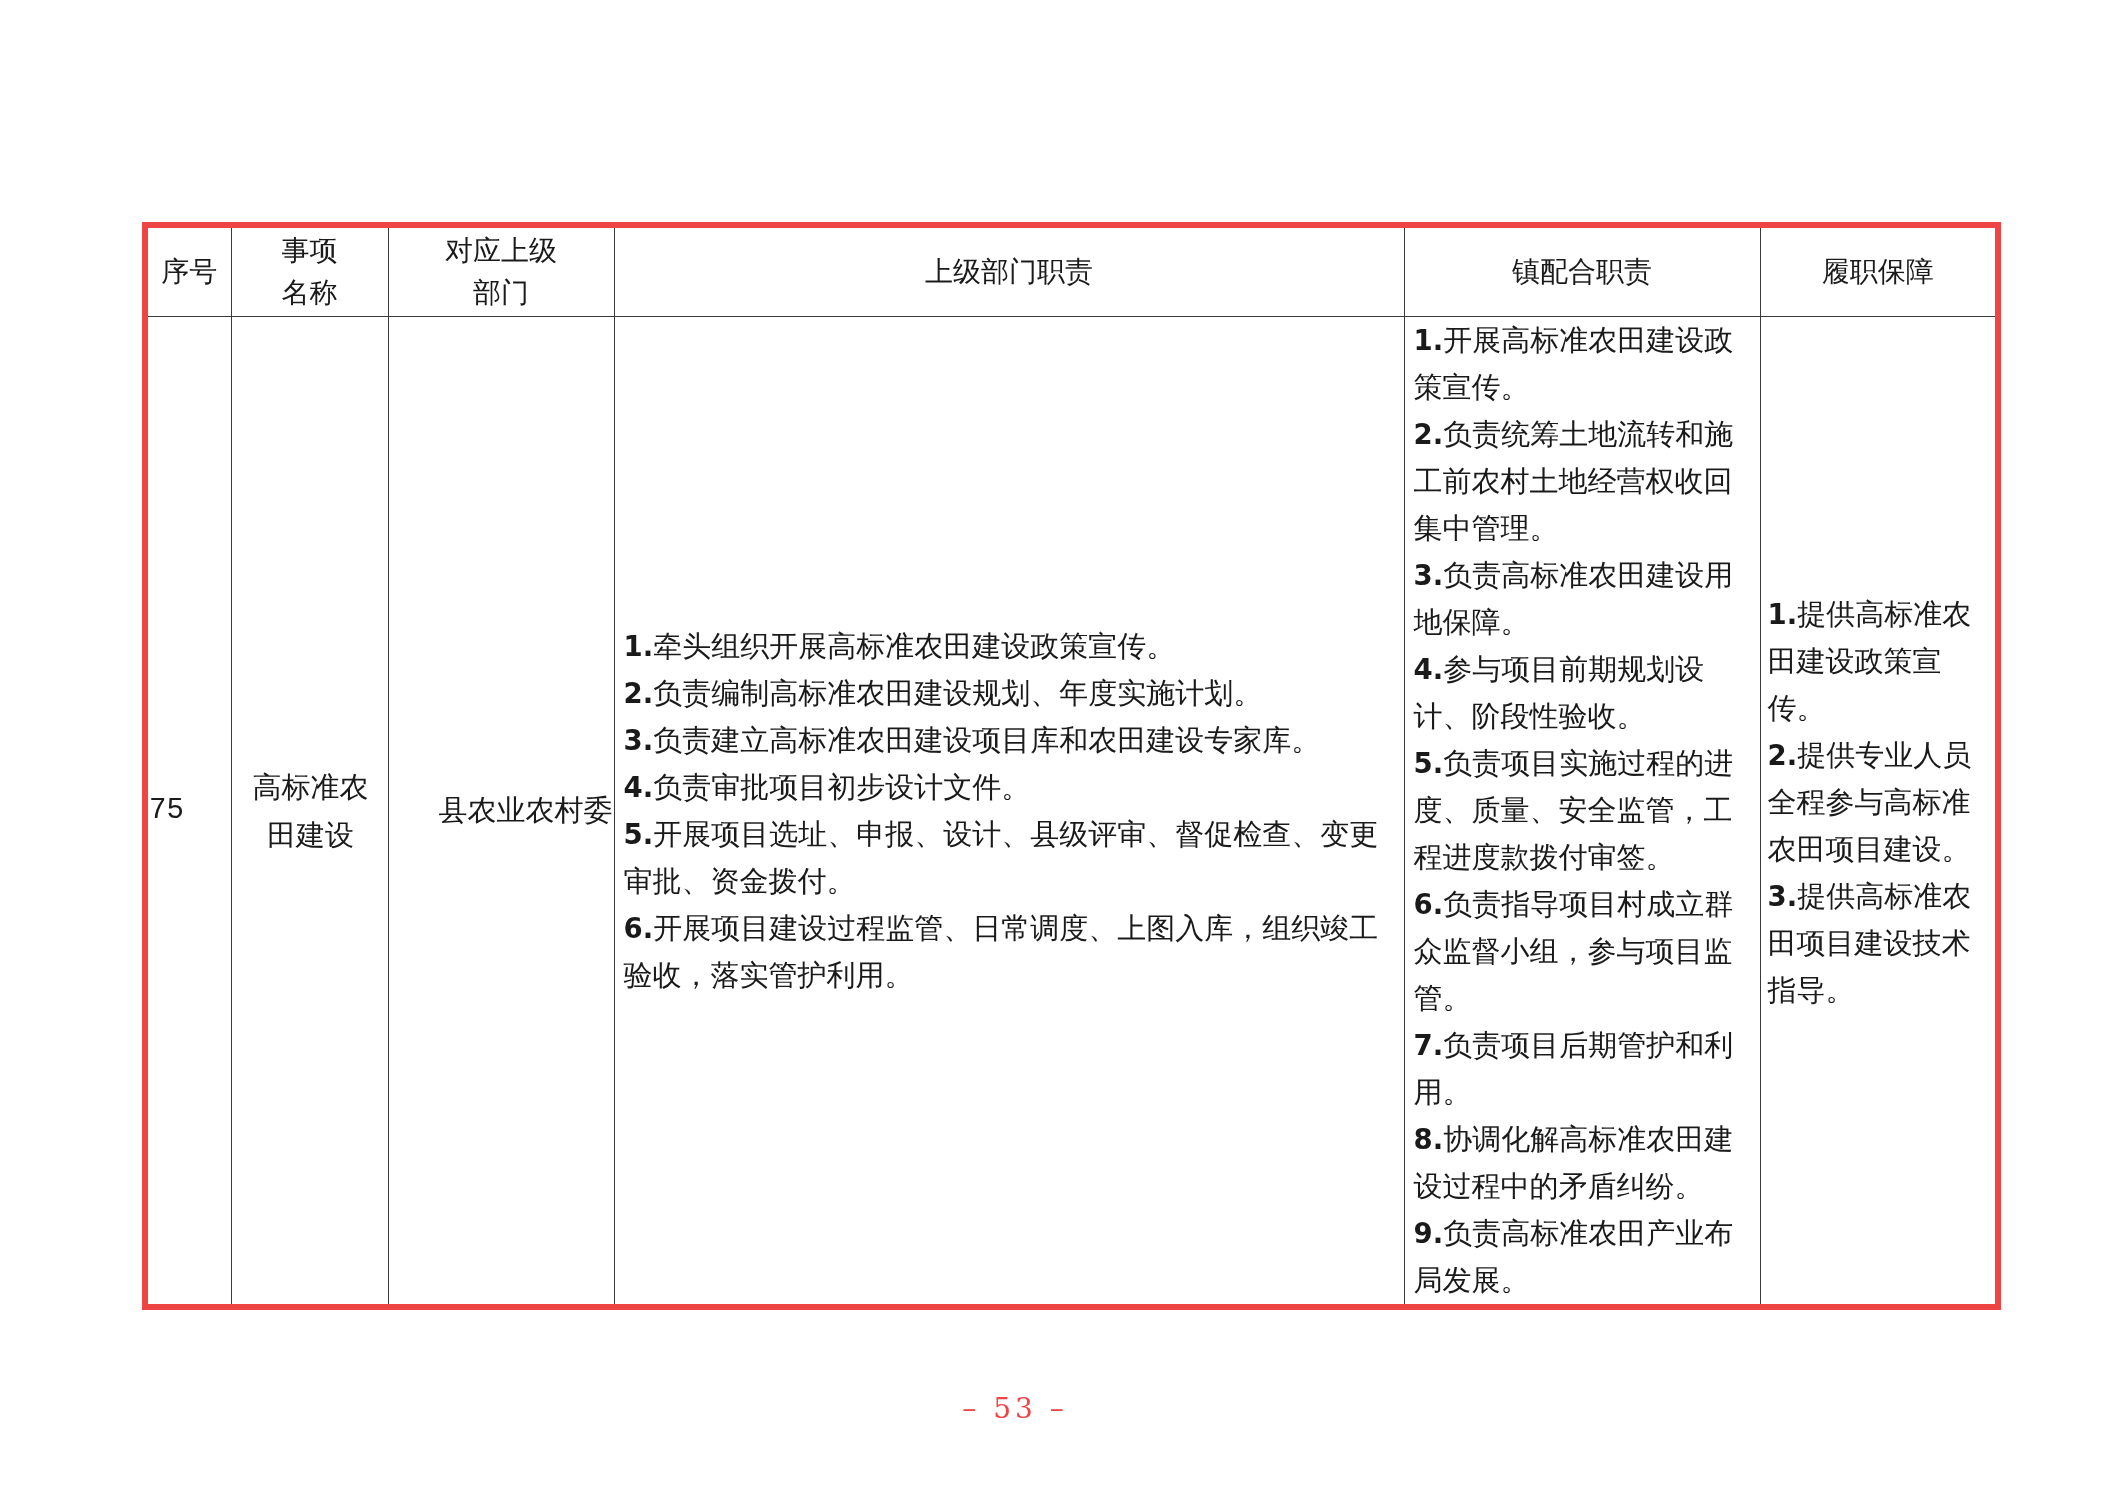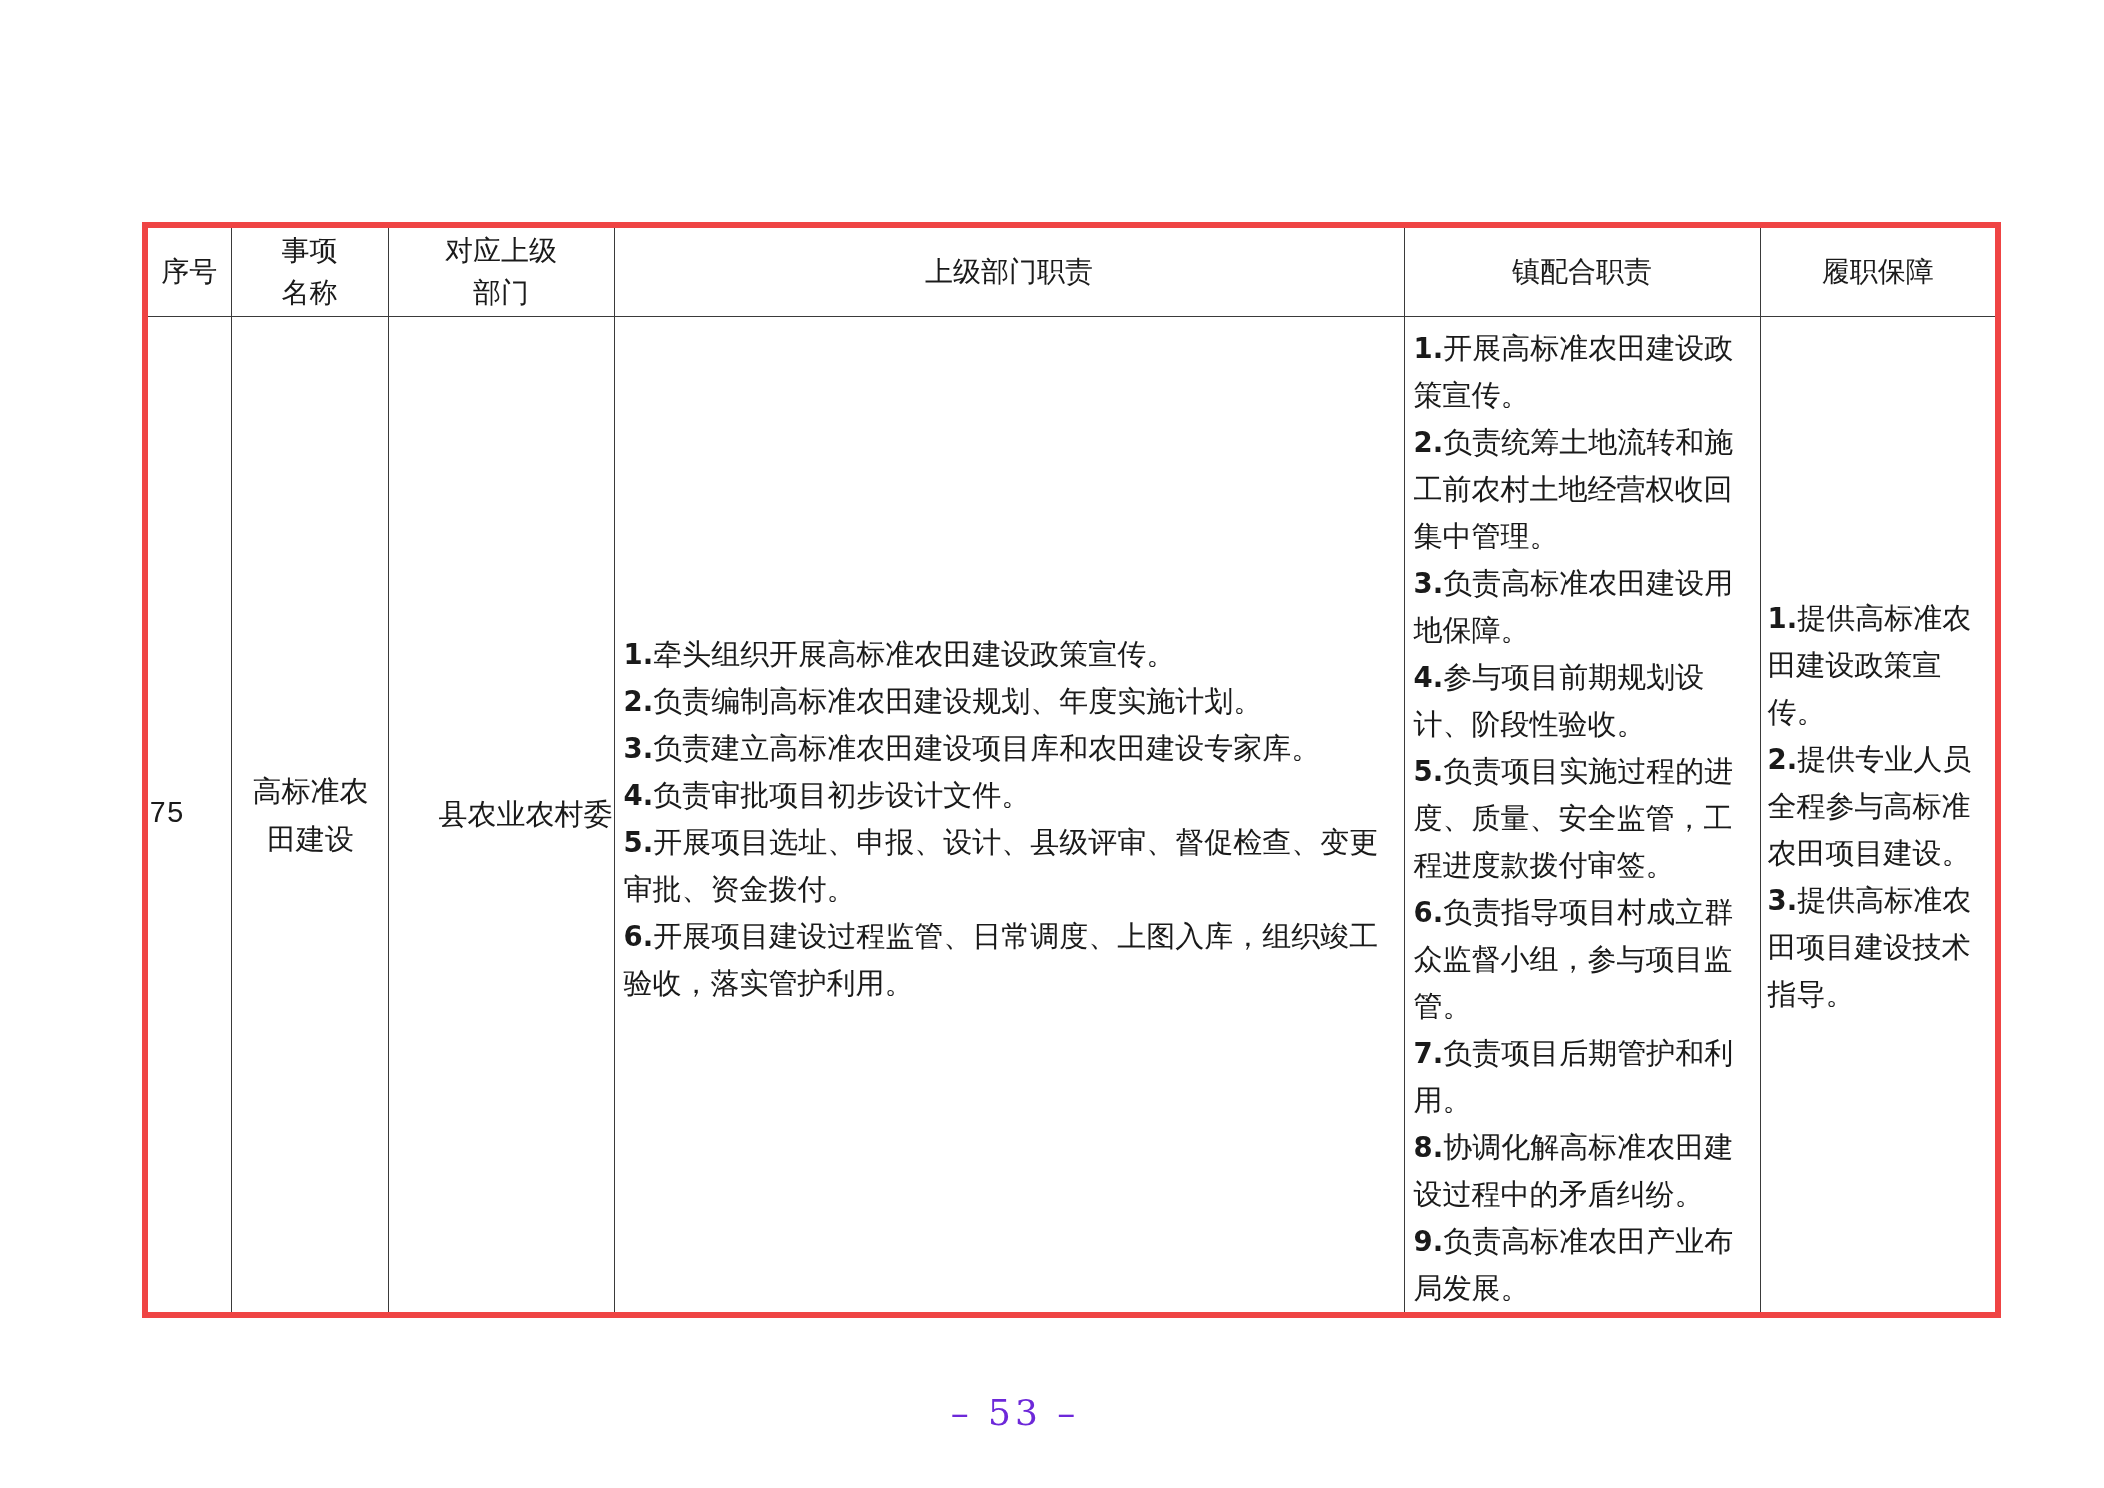--- a/index.html
+++ b/index.html
@@ -48,41 +48,41 @@
     text-align: left;
   }
   .cell-item-name {
     text-align: center;
     padding: 0 8px 0 10px;
     line-height: 48px;
   }
   .duties {
     text-align: left;
     line-height: 47px;
-    padding: 8px 10px 0 9px;
+    padding: 0 10px 0 9px;
   }
   .duties-narrow {
     padding: 0 6px 16px 7px;
     font-size: 28px;
   }
   .duty { margin: 0; }
   .num {
     font-family: "DejaVu Sans", "Liberation Sans", sans-serif;
     font-weight: 600;
     font-size: 0.95em;
   }
   .page-footer {
     position: absolute;
     left: 0;
     top: 1392px;
     width: 2030px;
     text-align: center;
-    font-size: 36px;
+    font-size: 28px;
     letter-spacing: 4px;
-    color: #6d28d9;
+    color: #ef4444;
   }
 </style>
 </head>
 <body>
 
 <table class="doc-table">
   <colgroup>
     <col style="width:86px">
     <col style="width:157px">
     <col style="width:226px">

